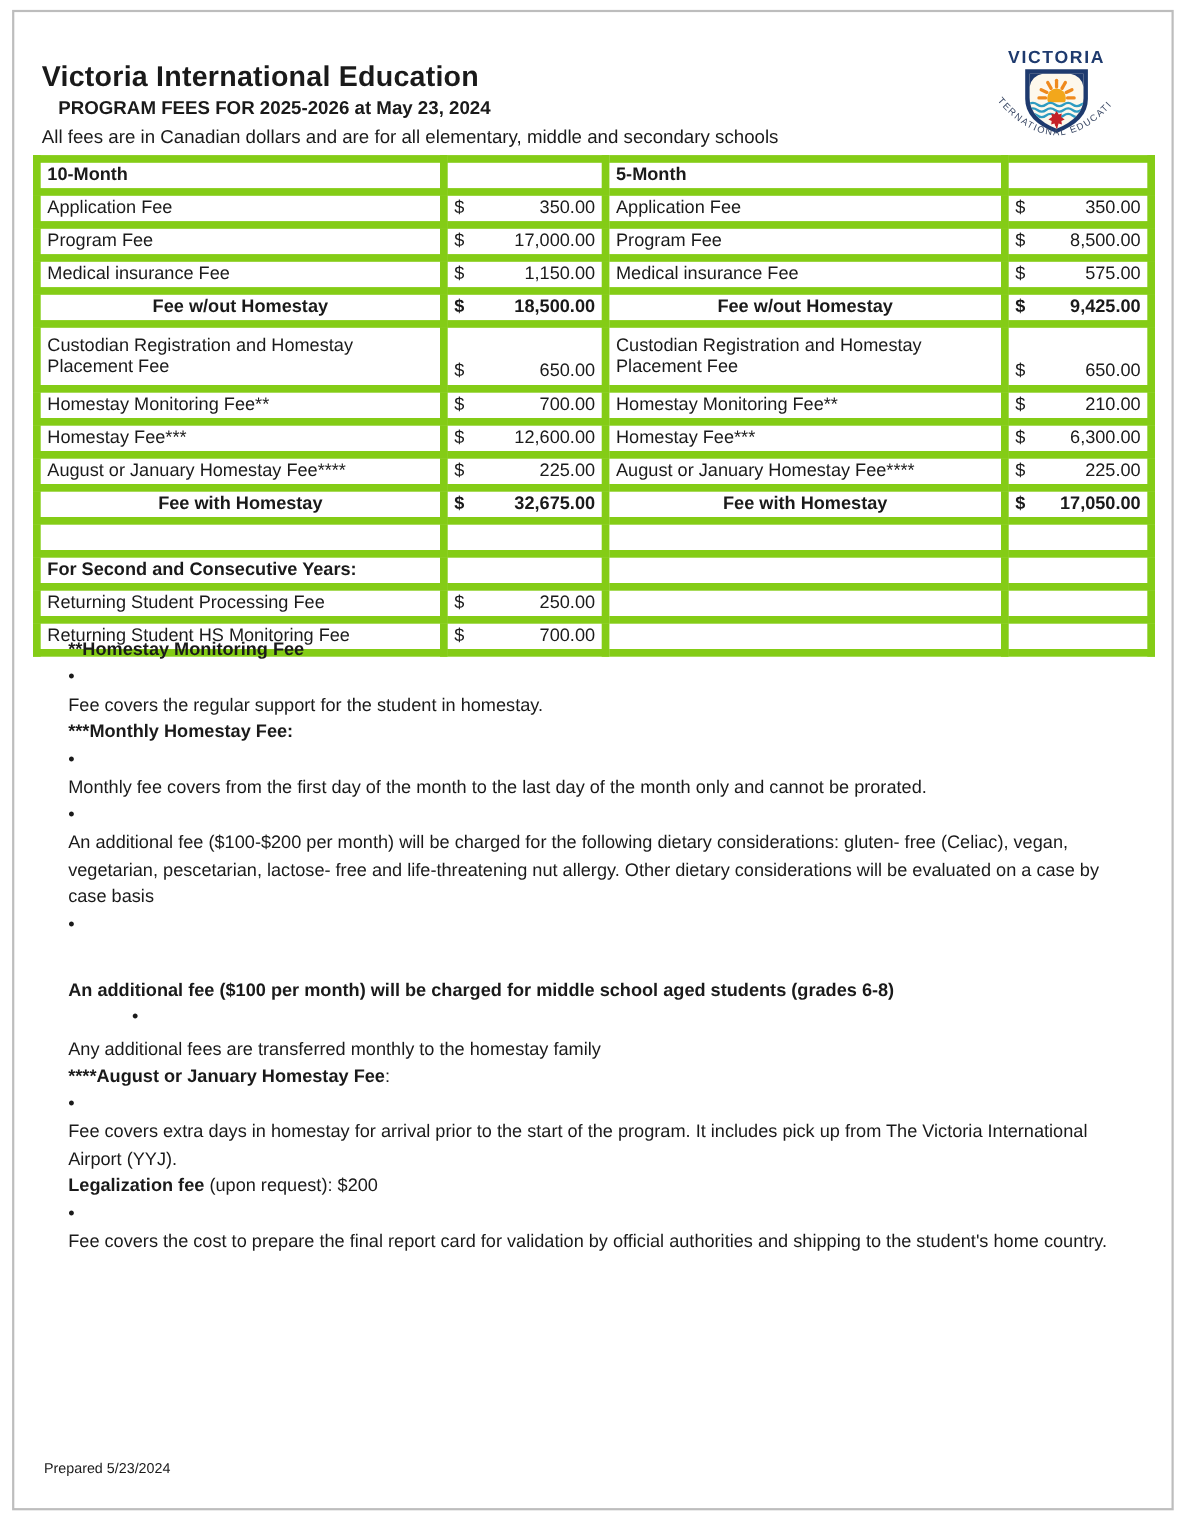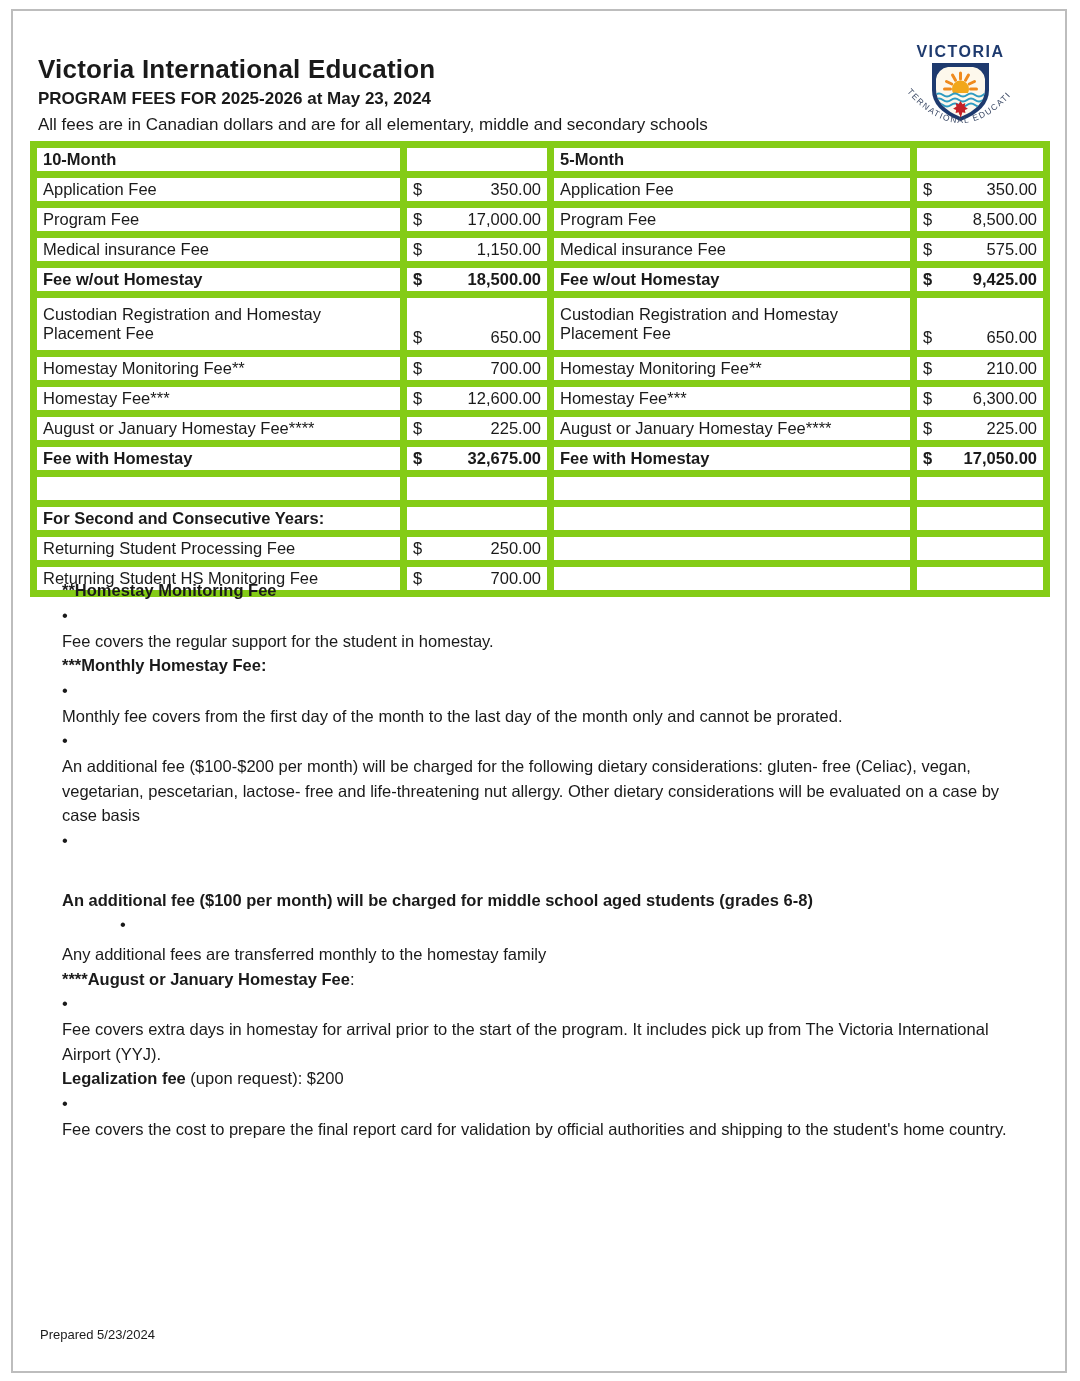--- a/index.html
+++ b/index.html
@@ -7,35 +7,35 @@
     width:1080px; height:1381px; position:relative; background:#ffffff;
     font-family:"Liberation Sans", sans-serif; color:#1a1a1a; overflow:hidden;
   }
   .page-edge {
     position:absolute; left:11px; top:9px; width:1052px; height:1360px;
     border:2px solid #bdbdbd; pointer-events:none;
   }
   
   .doc-header { position:absolute; left:38px; top:57px; }
   .doc-title   { font-size:26px; font-weight:bold; line-height:25px; letter-spacing:0.2px; }
-  .doc-subtitle{ font-size:17px; font-weight:bold; line-height:21px; margin-top:6px; }
+  .doc-subtitle{ font-size:17px; font-weight:bold; line-height:21px; margin-top:6px;margin-left:15px; }
   .doc-note    { font-size:17px; line-height:21px; margin-top:5px; }
   
   .logo { position:absolute; left:893px; top:42px; }
   
   .fee-table { position:absolute; left:30px; top:141px; border-collapse:collapse; table-layout:fixed; }
   .fee-table td {
     border:7px solid #84cc16; font-size:16.5px; padding:0 6px; height:23px;
     vertical-align:middle; overflow:hidden;
   }
   .fee-table tr.tall td { height:49px; }
   .fee-table tr.tall td.amt-cell { vertical-align:bottom; padding-bottom:3px; }
   .fee-table tr.head td, .fee-table tr.section td.lbl { font-weight:bold; }
   .fee-table tr.total td { font-weight:bold; }
-  .fee-table tr.total td.lbl { text-align:left; }
+  .fee-table tr.total td.lbl { text-align:center; }
   .acct { display:flex; justify-content:space-between; align-items:baseline; }
   
   .notes { position:absolute; left:62px; top:578px; width:966px; font-size:16.5px; line-height:24.5px; }
   .note-heading b { font-weight:bold; }
   .bullet-row { display:flex;flex-direction:column; }
   .blt { flex:0 0 26px; }
   .blt::before { content:"\2022"; }
   .btxt { flex:1 1 auto; }
   .bullet-bold .btxt { font-weight:bold;margin-top:34px; }
   .sub .blt { margin-left:58px; flex-basis:30px; }

